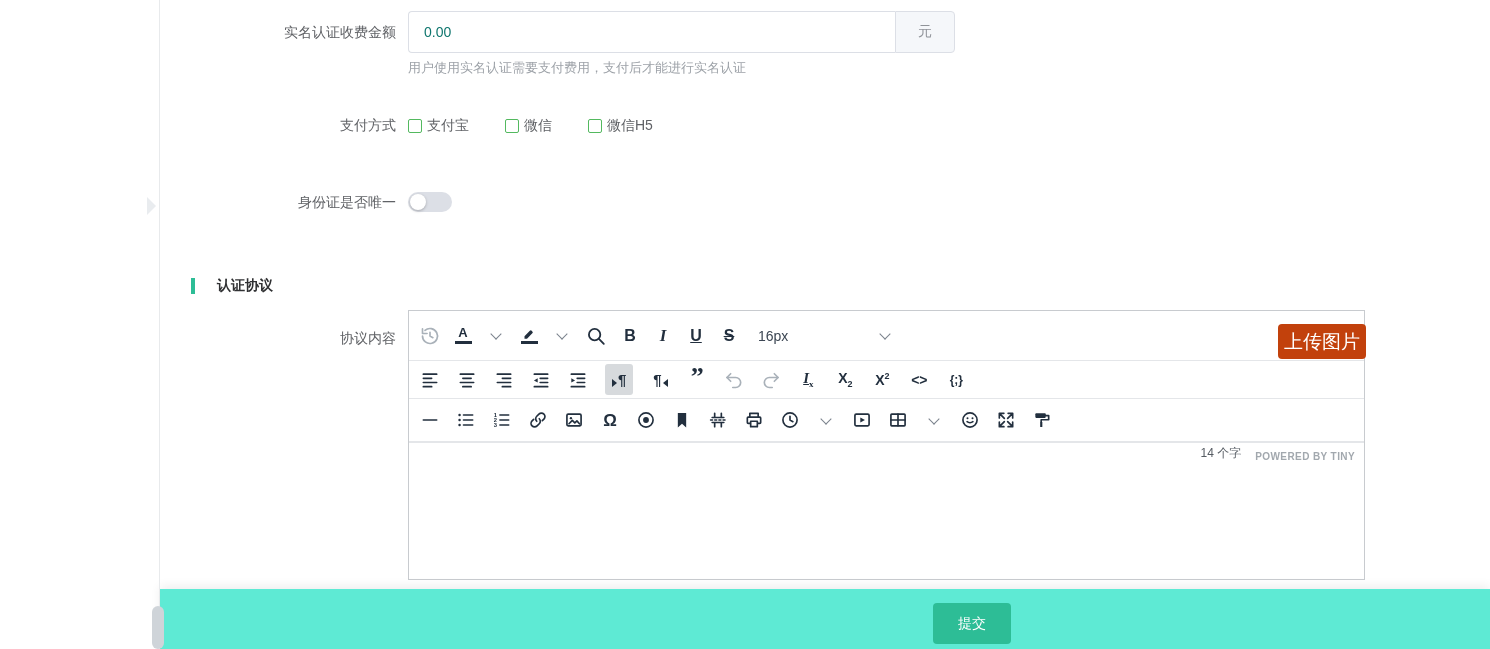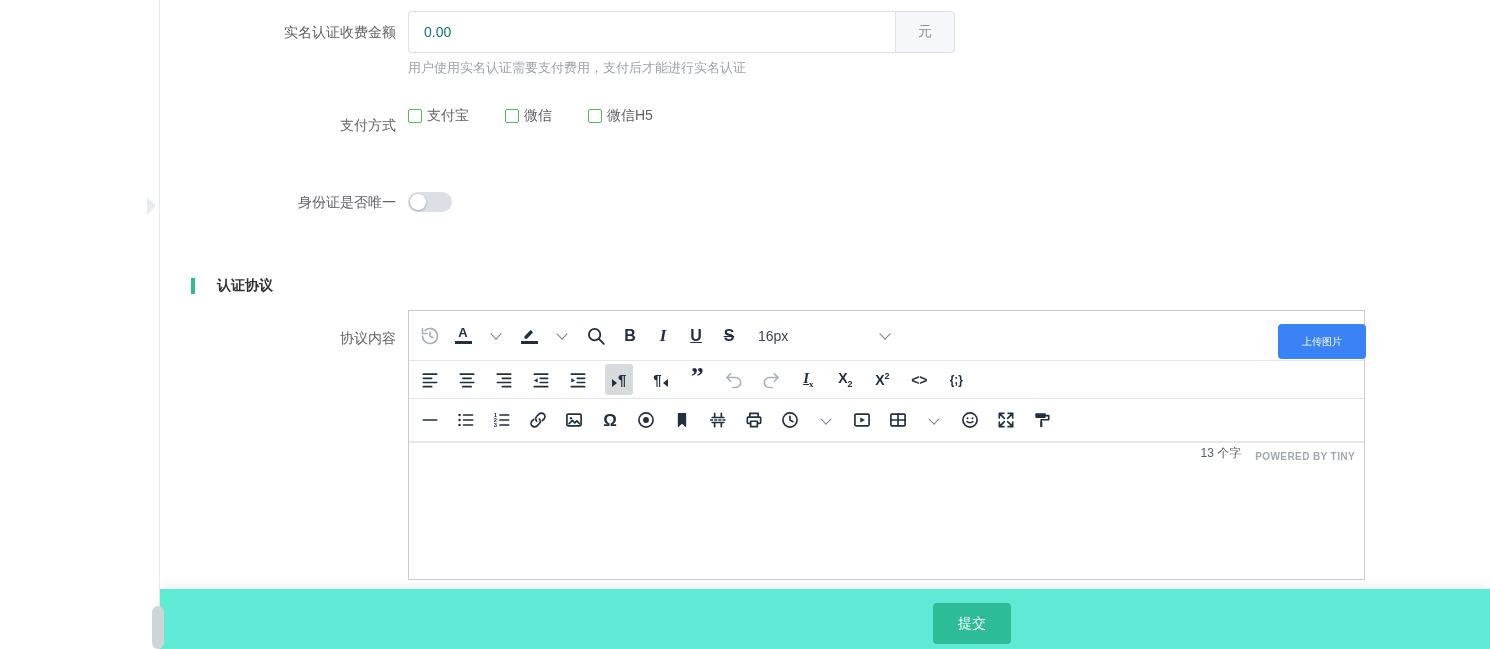--- a/index.html
+++ b/index.html
@@ -29,21 +29,21 @@
   .fee-unit {
     width: 60px; background: #f5f7fa; border: 1px solid #dcdfe6;
     border-radius: 0 4px 4px 0; display: flex; align-items: center;
     justify-content: center; color: #909399; font-size: 14px;
   }
   .help-text { left: 408px; top: 59px; font-size: 13px; color: #9da2a8; }
 
   
   .row-pay { left: 160px; top: 107px; }
   .row-pay .form-label { padding-top: 10px; }
-  .chk-group { display: flex; align-items: flex-start; height: 28px; }
+  .chk-group { display: flex; align-items: flex-end; height: 28px; }
   .chk { display: flex; align-items: center; margin-right: 36px; cursor: pointer; }
   .chk .box { width: 14px; height: 14px; border: 1px solid #53b95f; border-radius: 2px; background: #fff; margin-right: 5px; flex: none; }
   .chk .txt { font-size: 14px; color: #606266; }
 
   
   .row-toggle { left: 160px; top: 190px; }
   .row-toggle .form-label { line-height: 24px; }
   .switch { width: 44px; height: 20px; border-radius: 10px; background: #dcdfe6; position: relative; margin-top: 2px; cursor: pointer; }
   .switch .knob { position: absolute; left: 2px; top: 2px; width: 16px; height: 16px; border-radius: 50%; background: #fff; box-shadow: 0 1px 3px rgba(0,0,0,.25); }
 
@@ -94,22 +94,22 @@
   .chev { width: 8px; height: 8px; border-right: 1.6px solid #7a828c; border-bottom: 1.6px solid #7a828c; transform: rotate(45deg); margin-top: -3px; flex: none; }
   .tri-r { width: 0; height: 0; border-top: 4px solid transparent; border-bottom: 4px solid transparent; border-left: 5px solid currentColor; margin-top: 7px; }
   .tri-l { width: 0; height: 0; border-top: 4px solid transparent; border-bottom: 4px solid transparent; border-right: 5px solid currentColor; margin-top: 7px; }
   .ltr-wrap { display: flex; align-items: flex-start; gap: 1px; }
 
   .fontsize { display: flex; align-items: center; justify-content: space-between; width: 143px; height: 30px; padding: 0 6px; cursor: pointer; gap: 20px; }
   .fontsize .val { font-size: 14px; color: #3c4653; }
 
   .upload-btn {
     position: absolute; right: -2px; top: 13px; width: 88px; height: 35px;
-    background: #3b82f6; color: #fff; border: none; border-radius: 4px;
-    font-size: 10px; font-family: inherit; cursor: pointer;
+    background: #c2410c; color: #fff; border: none; border-radius: 4px;
+    font-size: 19px; font-family: inherit; cursor: pointer;
   }
   .edit-content { flex: 1; padding: 21px 17px 0 17px; font-size: 16px; color: #2d2f33; outline: none; }
   .statusbar { height: 21px; border-top: 1px solid #e4e6e9; display: flex; align-items: center; justify-content: flex-end; gap: 14px; padding: 0 9px; flex: none; }
   .wc { font-size: 12px; color: #565c63; }
   .brand { font-size: 10px; color: #a2a8ae; letter-spacing: .4px; font-weight: 600; cursor: pointer; margin-top: 6px; }
 
   
   .footer { position: absolute; left: 160px; top: 589px; width: 1330px; height: 60px; background: #5eead4; box-shadow: 0 -3px 10px rgba(0,0,0,.07); }
   .submit-btn {
     position: absolute; left: 773px; top: 14px; width: 78px; height: 41px;
@@ -397,21 +397,21 @@
         <svg class="i" viewBox="0 0 24 24">
             <rect class="fl" x="4" y="4" width="12.5" height="5.5" rx="1"></rect>
             <path d="M16.5 6.7h3.5v5h-9v3"></path>
             <rect class="fl" x="9.8" y="14.5" width="2.6" height="6" rx="0.5"></rect>
           </svg>
       </div>
     </div>
 
 
     <div class="statusbar">
-      <span class="wc">13 个字</span>
+      <span class="wc">14 个字</span>
       <span class="brand">POWERED BY TINY</span>
     </div>
   </div>
 </div>
 
 <div class="footer">
   <button class="submit-btn">提交</button>
 </div>
 
 <div class="track"></div>

